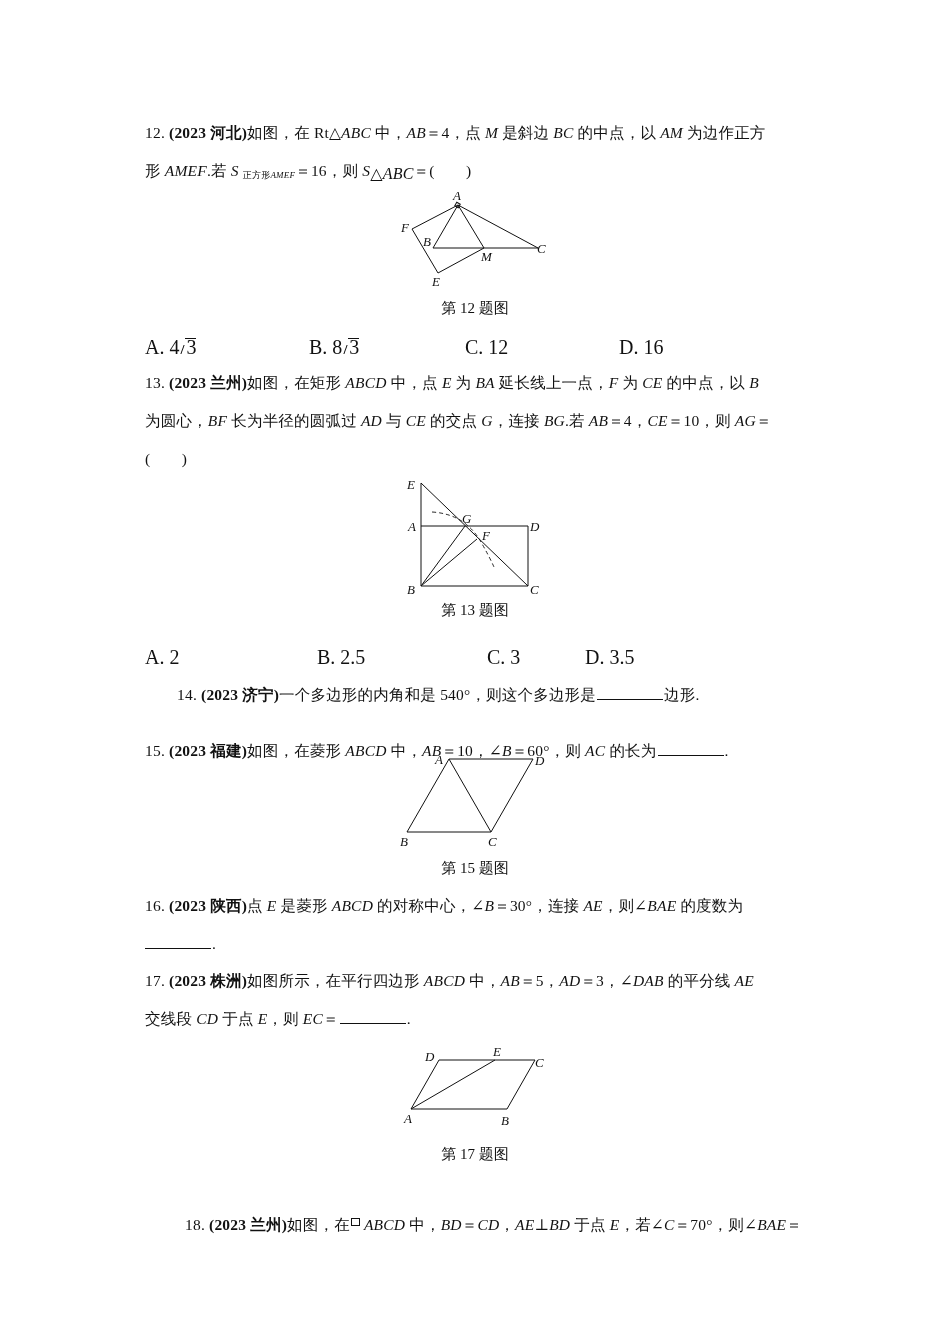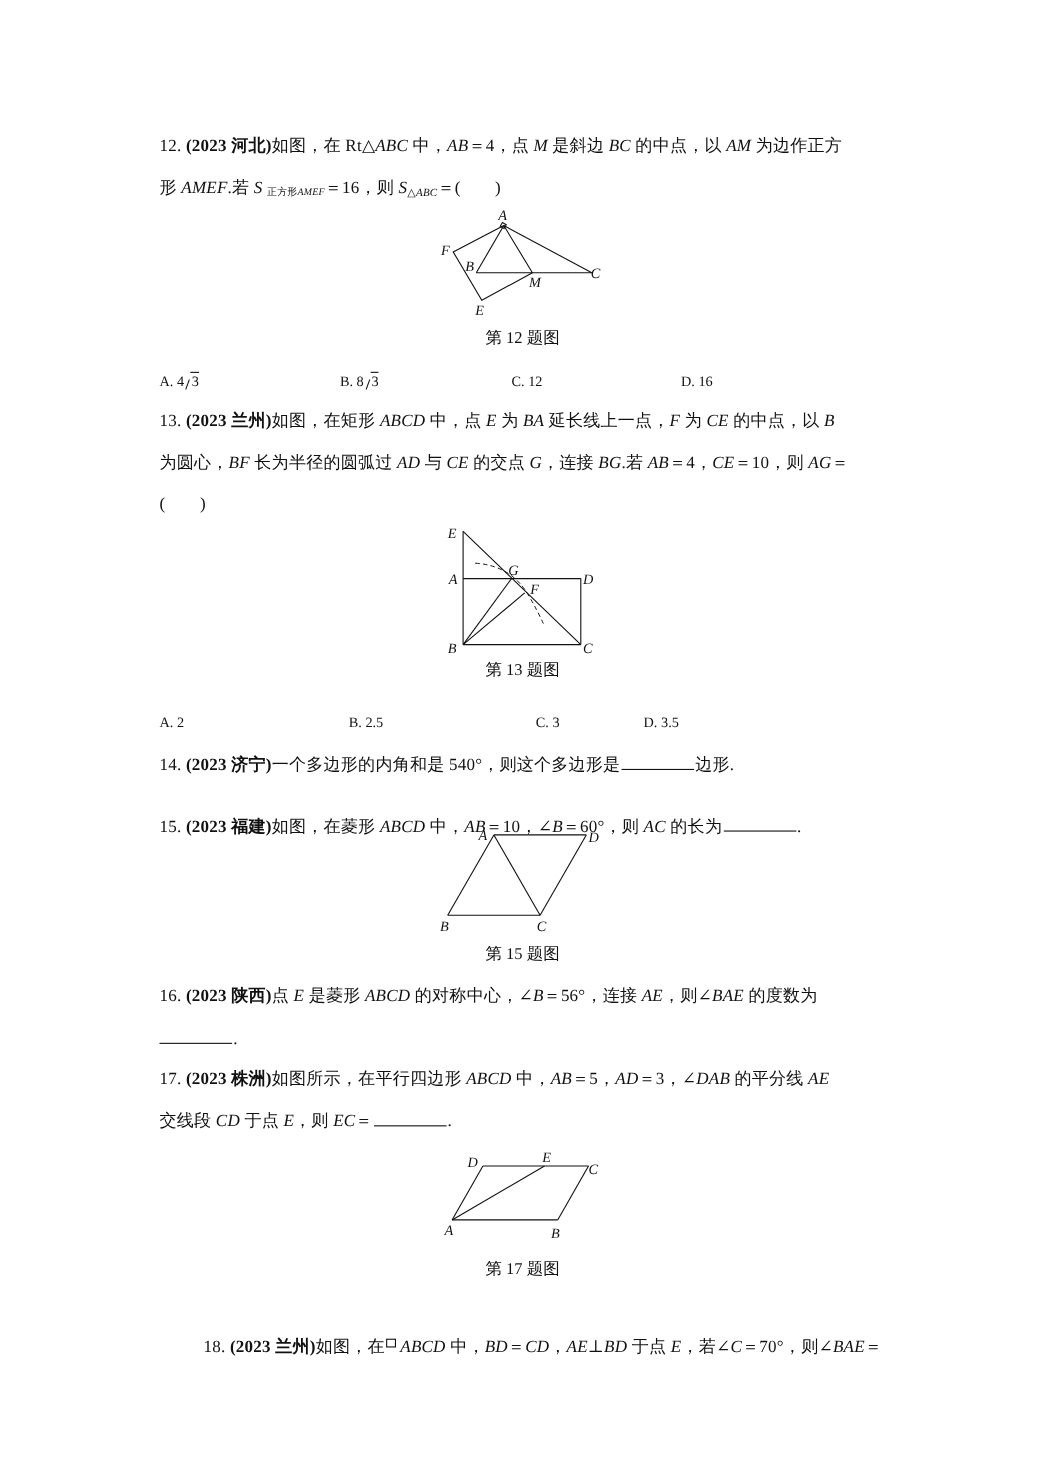--- a/index.html
+++ b/index.html
@@ -27,32 +27,32 @@
     .src { font-weight: bold; }
     .blank {
       display: inline-block;
       width: 66px;
       border-bottom: 1px solid #111;
       height: 14px;
       vertical-align: baseline;
       margin: 0 1px;
     }
     .sub-small { font-size: 9px; vertical-align: -2px; }
-    .sub { font-size: 10px; vertical-align: -3px; }
+    .sub { font-size: 16px; vertical-align: -3px; }
     .caption {
       position: absolute;
       left: 0;
       width: 950px;
       text-align: center;
       font-size: 15px;
       line-height: 20px;
     }
     .opt {
       position: absolute;
-      font-size: 13px;
+      font-size: 20px;
       line-height: 20px;
       white-space: nowrap;
     }
     .sqrt {
       display: inline-block;
       border-top: 1px solid #111;
       padding-left: 1px;
       margin-left: 6px;
       position: relative;
       line-height: 16px;
@@ -168,21 +168,21 @@
 <div class="opt" style="left:289px; top:647px;margin-left:28px;">
   <span>B.</span> <span>2.5</span>
 </div>
 <div class="opt" style="left:440px; top:647px;margin-left:47px;">
   <span>C.</span> <span>3</span>
 </div>
 <div class="opt" style="left:585px; top:647px;">
   <span>D.</span> <span>3.5</span>
 </div>
 
-<div class="line" style="top:685px;">
+<div class="line" style="top:685px;margin-left:32px;">
   <span>14.</span>
   <span class="src">(2023 济宁)</span><span>一个多边形的内角和是 540°，则这个多边形是</span><span class="blank"></span><span>边形.</span>
 </div>
 
 <div class="line" style="top:721px;margin-top:20px;">
   <span>15.</span>
   <span class="src">(2023 福建)</span><span>如图，在菱形 </span><i>ABCD</i><span> 中，</span><i>AB</i><span>＝10，∠</span><i>B</i><span>＝60°，则 </span><i>AC</i><span> 的长为</span><span class="blank"></span><span>.</span>
 </div>
 
 <div class="fig" style="left:390px; top:745px;">
@@ -198,21 +198,21 @@
     <text x="145" y="20">D</text>
     <text x="10" y="101">B</text>
     <text x="98" y="101">C</text>
   </svg>
 </div>
 
 <div class="caption" style="top:858px;">第 15 题图</div>
 
 <div class="line" style="top:896px;">
   <span>16.</span>
-  <span class="src">(2023 陕西)</span><span>点 </span><i>E</i><span> 是菱形 </span><i>ABCD</i><span> 的对称中心，∠</span><i>B</i><span>＝56°，连接 </span><i>AE</i><span>，则∠</span><i>BAE</i><span> 的度数为</span>
+  <span class="src">(2023 陕西)</span><span>点 </span><i>E</i><span> 是菱形 </span><i>ABCD</i><span> 的对称中心，∠</span><i>B</i><span>＝30°，连接 </span><i>AE</i><span>，则∠</span><i>BAE</i><span> 的度数为</span>
 </div>
 <div class="line" style="top:934px;">
   <span class="blank" style="margin-left:0;"></span><span>.</span>
 </div>
 
 <div class="line" style="top:971px;">
   <span>17.</span>
   <span class="src">(2023 株洲)</span><span>如图所示，在平行四边形 </span><i>ABCD</i><span> 中，</span><i>AB</i><span>＝5，</span><i>AD</i><span>＝3，∠</span><i>DAB</i><span> 的平分线 </span><i>AE</i>
 </div>
 <div class="line" style="top:1009px;">

